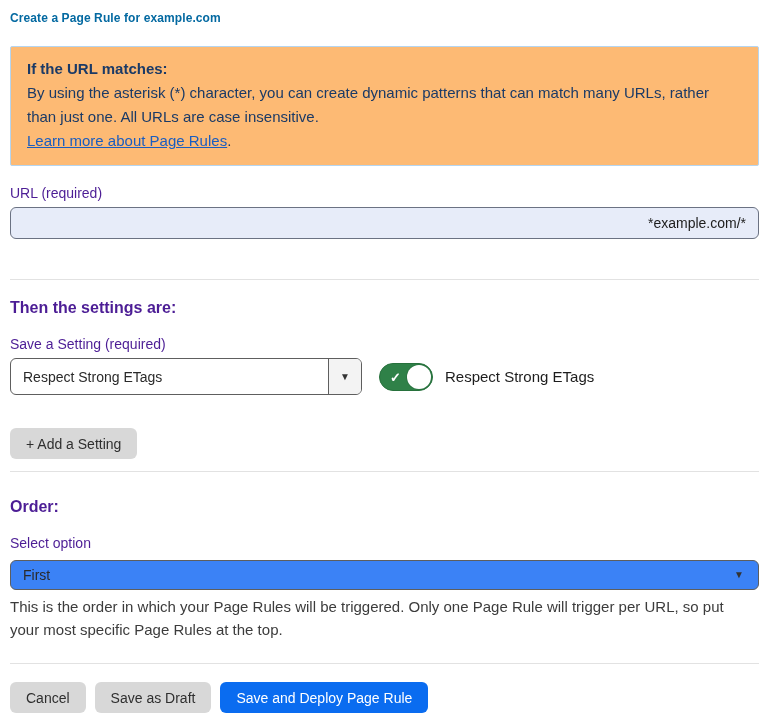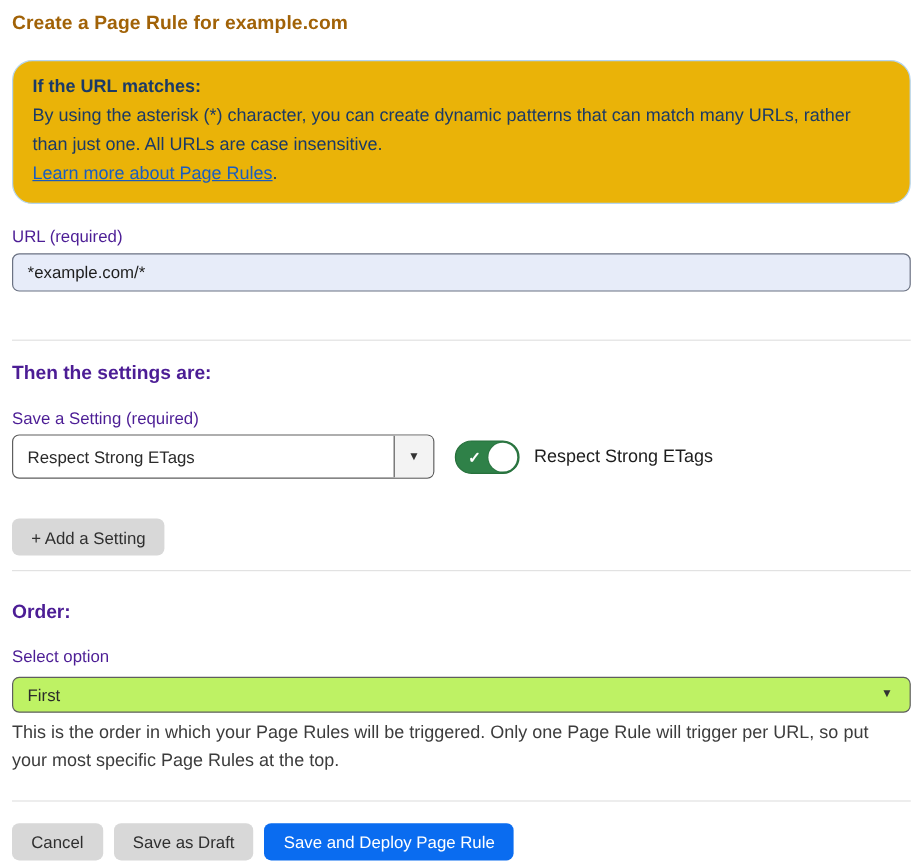--- a/index.html
+++ b/index.html
@@ -7,31 +7,31 @@
     width: 769px; height: 718px;
     background: #ffffff;
     font-family: "Liberation Sans", sans-serif;
     color: #1d1d1d;
     overflow: hidden;
   }
   .container { width: 769px; padding: 0 10px; }
 
   .page-title {
     margin-top: 11px;
-    font-size: 16px;
+    font-size: 12px;
     font-weight: 700;
-    color: #a16207;
+    color: #0369a1;
     letter-spacing: .1px;
   }
 
   .info-box {
     margin-top: 21px;
-    background: #eab308;
+    background: #fdba74;
     border: 1px solid #b5d5f0;
-    border-radius: 17px;
+    border-radius: 2px;
     padding: 10px 16px 12px 16px;
     color: #1b3a66;
     font-size: 15px;
     line-height: 24px;
   }
   .info-box .info-heading { font-weight: 700; }
   .info-box a.info-link {
     color: #1a5dc0;
     text-decoration: underline;
     cursor: pointer;
@@ -48,20 +48,21 @@
     margin-top: 6px;
     width: 100%;
     height: 32px;
     background: #e7ecf9;
     border: 1px solid #6b7283;
     border-radius: 6px;
     padding: 0 12px;
     font-size: 14px;
     font-family: "Liberation Sans", sans-serif;
     color: #1d1d1d;
+    text-align: right;
   }
 
   .divider {
     border: none;
     border-top: 1px solid #e2e2e2;
     height: 0;
   }
   .divider-1 { margin-top: 40px; }
   .divider-2 { margin-top: 12px; }
   .divider-3 { margin-top: 22px; }
@@ -168,21 +169,21 @@
   .btn-blue { background: #0a6cf0; color: #ffffff; }
 
   .add-setting-btn { margin-top: 33px; }
 
   .order-select {
     margin-top: 9px;
     width: 100%;
     height: 30px;
     border: 1px solid #5e5e5e;
     border-radius: 6px;
-    background: #bef264;
+    background: #3b82f6;
     display: flex;
     align-items: center;
     justify-content: space-between;
     padding: 0 14px 0 12px;
     font-size: 14px;
     color: #2a2a2a;
     cursor: pointer;
   }
 
   .help-text {

